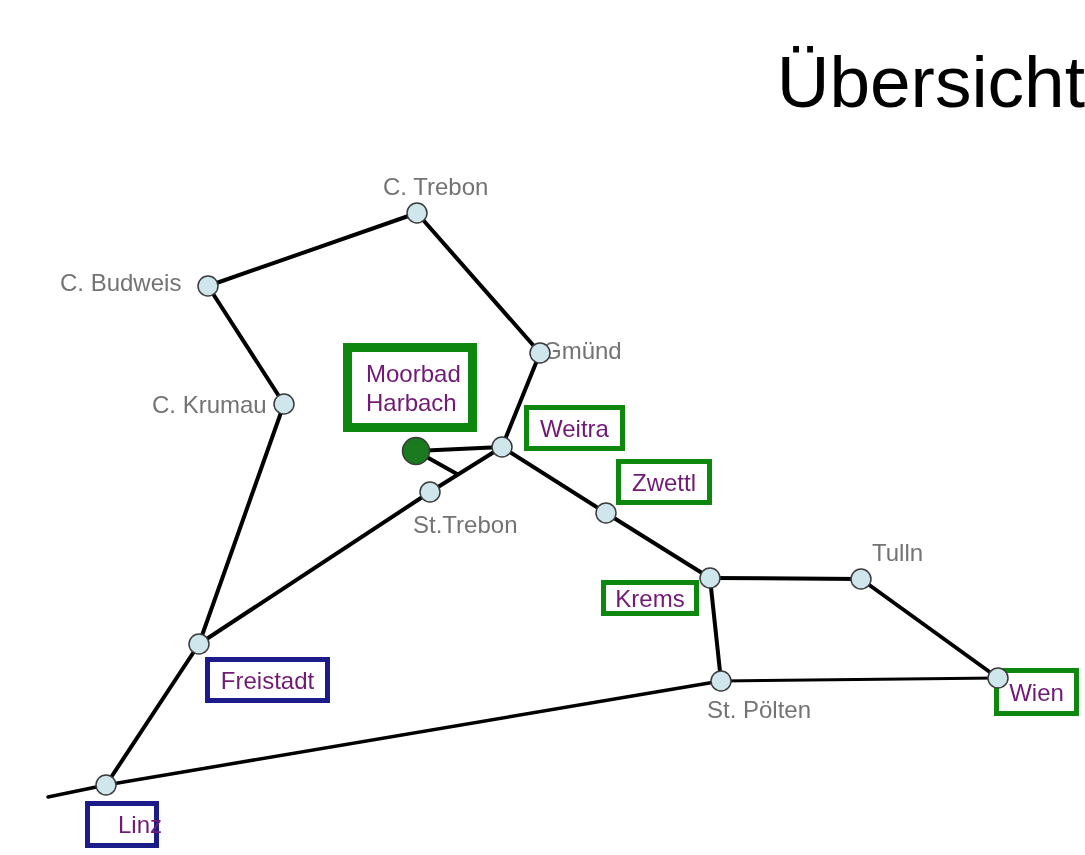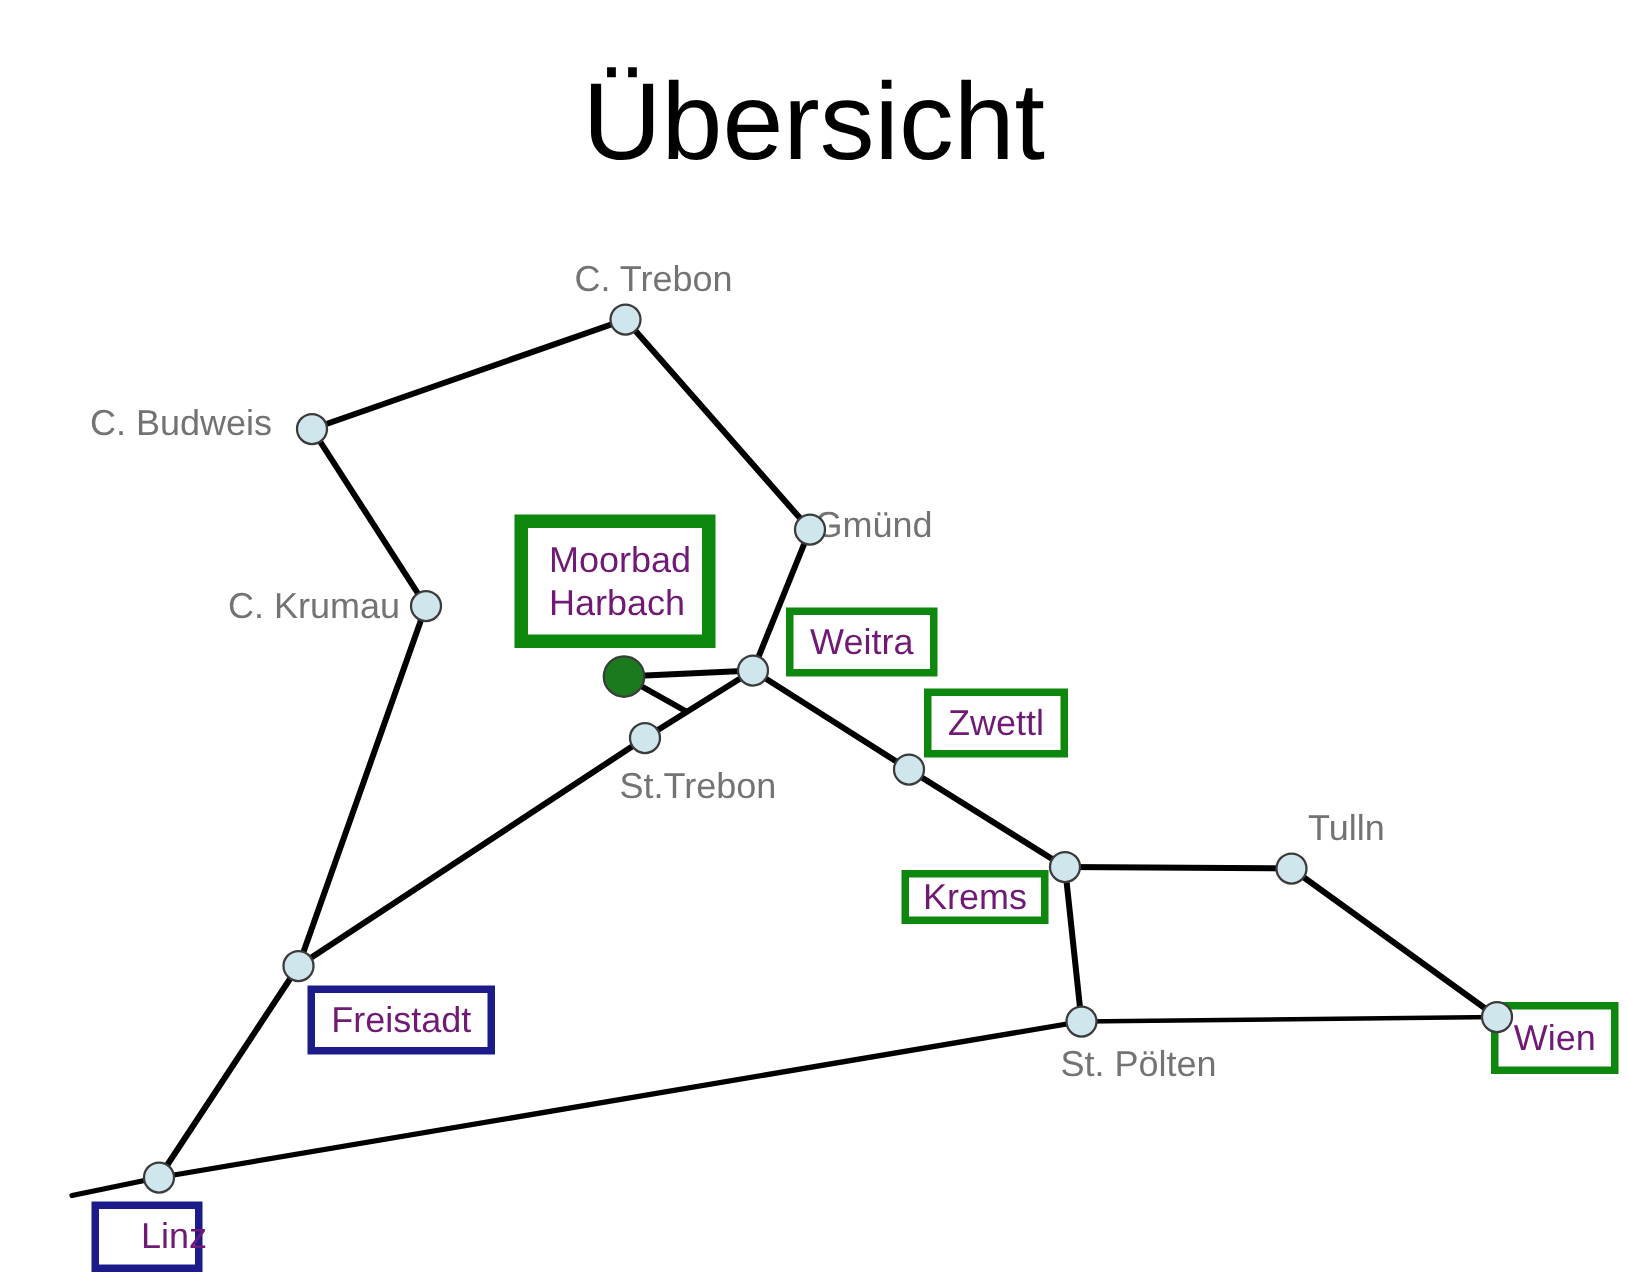--- a/index.html
+++ b/index.html
@@ -7,21 +7,21 @@
     position:relative;
     width:1085px;height:855px;
     background:#ffffff;
     overflow:hidden;
     font-family:"Liberation Sans", sans-serif;
     color:#000;
   }
   .page-title{
     position:absolute;
     left:0;top:38px;width:1085px;
-    text-align:center;
+    text-align:right;
     font-size:73px;
     line-height:1.2;
     color:#000;
     white-space:nowrap;
   }
   .lbl{
     position:absolute;
     font-size:24px;
     line-height:26px;
     white-space:nowrap;
@@ -70,21 +70,21 @@
     <div class="lbl" style="left:413px;top:512px;">St.Trebon</div>
     <div class="lbl" style="left:872px;top:540px;">Tulln</div>
     <div class="lbl" style="left:668px;top:697px;margin-left:39px;">St. Pölten</div>
 
     <div class="tag tag-thick" style="left:343px;top:343px;width:134px;height:89px;">Moorbad Harbach</div>
     <div class="tag tag-green" style="left:524px;top:405px;width:101px;height:46px;">Weitra</div>
     <div class="tag tag-green" style="left:616px;top:459px;width:96px;height:46px;">Zwettl</div>
     <div class="tag tag-green" style="left:601px;top:580px;width:98px;height:36px;">Krems</div>
     <div class="tag tag-green" style="left:994px;top:668px;width:85px;height:48px;">Wien</div>
     <div class="tag tag-navy" style="left:205px;top:657px;width:125px;height:46px;">Freistadt</div>
-    <div class="tag tag-navy" style="left:61px;top:801px;width:74px;height:47px;padding-left:36px;">Linz</div>
+    <div class="tag tag-navy" style="left:85px;top:801px;width:74px;height:47px;padding-left:36px;">Linz</div>
 
     <svg class="network" id="net" width="1085" height="855" viewBox="0 0 1085 855">
         <line x1="208" y1="286" x2="417" y2="213" stroke="#000000" stroke-width="4" stroke-linecap="round"></line>
         <line x1="417" y1="213" x2="540" y2="353" stroke="#000000" stroke-width="4" stroke-linecap="round"></line>
         <line x1="540" y1="353" x2="502" y2="447" stroke="#000000" stroke-width="4" stroke-linecap="round"></line>
         <line x1="208" y1="286" x2="284" y2="404" stroke="#000000" stroke-width="4" stroke-linecap="round"></line>
         <line x1="284" y1="404" x2="199" y2="644" stroke="#000000" stroke-width="4" stroke-linecap="round"></line>
         <line x1="199" y1="644" x2="430" y2="492" stroke="#000000" stroke-width="4" stroke-linecap="round"></line>
         <line x1="430" y1="492" x2="502" y2="447" stroke="#000000" stroke-width="4" stroke-linecap="round"></line>
         <line x1="416" y1="451" x2="502" y2="447" stroke="#000000" stroke-width="4" stroke-linecap="round"></line>

